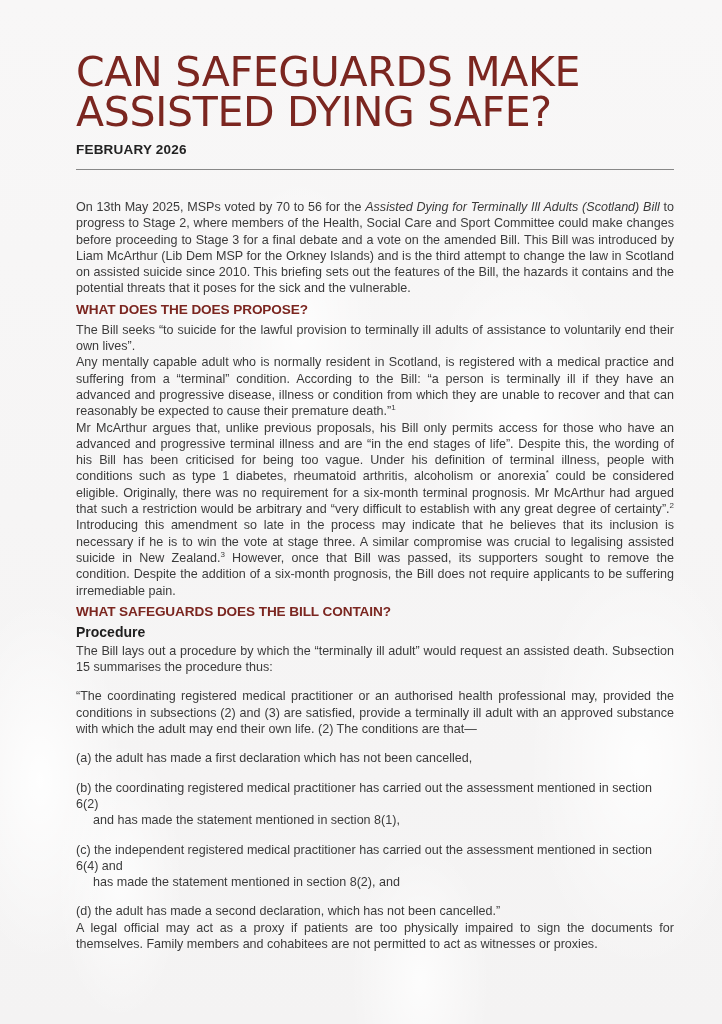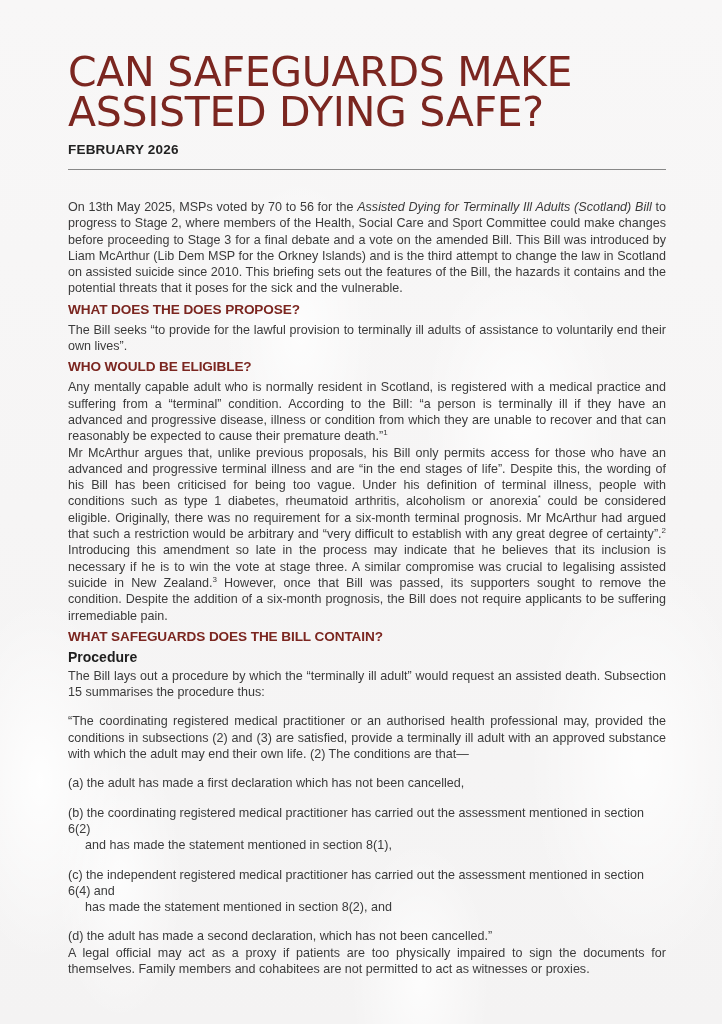--- a/index.html
+++ b/index.html
@@ -15,21 +15,21 @@
     background:
       radial-gradient(ellipse 120px 260px at 40px 780px, rgba(255,255,255,0.9), rgba(255,255,255,0) 70%),
       radial-gradient(ellipse 90px 200px at 120px 880px, rgba(255,255,255,0.8), rgba(255,255,255,0) 70%),
       radial-gradient(ellipse 140px 240px at 520px 420px, rgba(255,255,255,0.85), rgba(255,255,255,0) 70%),
       radial-gradient(ellipse 160px 300px at 640px 760px, rgba(255,255,255,0.85), rgba(255,255,255,0) 70%),
       radial-gradient(ellipse 110px 220px at 300px 330px, rgba(255,255,255,0.8), rgba(255,255,255,0) 70%),
       radial-gradient(ellipse 100px 200px at 420px 980px, rgba(255,255,255,0.8), rgba(255,255,255,0) 70%),
       linear-gradient(#f8f7f7, #f4f3f3);
   }
   .page {
-    position: absolute; left: 68px; top: 0; width: 598px;
+    position: absolute; left: 76px; top: 0; width: 598px;
   }
   .title {
     margin: 52px 0 0 0;
     font-family: "DejaVu Sans", sans-serif;
     font-weight: normal;
     color: #7b2620;
     font-size: 41px;
     line-height: 40px;
     letter-spacing: -0.3px;
     text-transform: uppercase;
@@ -93,23 +93,22 @@
   <h1 class="title">
     <span>Can safeguards make</span>
     <span>assisted dying safe?</span>
   </h1>
   <div class="date">FEBRUARY 2026</div>
   <div class="rule"></div>
 
   <p class="intro"><span>On 13th May 2025, MSPs voted by 70 to 56 for the </span><em>Assisted Dying for Terminally Ill Adults (Scotland) Bill</em><span> to progress to Stage 2, where members of the Health, Social Care and Sport Committee could make changes before proceeding to Stage 3 for a final debate and a vote on the amended Bill. This Bill was introduced by Liam McArthur (Lib Dem MSP for the Orkney Islands) and is the third attempt to change the law in Scotland on assisted suicide since 2010. This briefing sets out the features of the Bill, the hazards it contains and the potential threats that it poses for the sick and the vulnerable.</span></p>
 
   <h2>WHAT DOES THE DOES PROPOSE?</h2>
-  <p>The Bill seeks “to provide for the lawful provision to terminally ill adults of assistance to voluntarily end their own lives”.</p>
+  <p>The Bill seeks “to suicide for the lawful provision to terminally ill adults of assistance to voluntarily end their own lives”.</p>
 
-  <h2>WHO WOULD BE ELIGIBLE?</h2>
   <p><span>Any mentally capable adult who is normally resident in Scotland, is registered with a medical practice and suffering from a “terminal” condition. According to the Bill: “a person is terminally ill if they have an advanced and progressive disease, illness or condition from which they are unable to recover and that can reasonably be expected to cause their premature death.”</span><sup>1</sup></p>
   <p class="gap"><span>Mr McArthur argues that, unlike previous proposals, his Bill only permits access for those who have an advanced and progressive terminal illness and are “in the end stages of life”. Despite this, the wording of his Bill has been criticised for being too vague. Under his definition of terminal illness, people with conditions such as type 1 diabetes, rheumatoid arthritis, alcoholism or anorexia</span><sup>*</sup><span> could be considered eligible. Originally, there was no requirement for a six-month terminal prognosis. Mr McArthur had argued that such a restriction would be arbitrary and “very difficult to establish with any great degree of certainty”.</span><sup>2</sup><span> Introducing this amendment so late in the process may indicate that he believes that its inclusion is necessary if he is to win the vote at stage three. A similar compromise was crucial to legalising assisted suicide in New Zealand.</span><sup>3</sup><span> However, once that Bill was passed, its supporters sought to remove the condition. Despite the addition of a six-month prognosis, the Bill does not require applicants to be suffering irremediable pain.</span></p>
 
   <h2>WHAT SAFEGUARDS DOES THE BILL CONTAIN?</h2>
   <h3>Procedure</h3>
   <p>The Bill lays out a procedure by which the “terminally ill adult” would request an assisted death. Subsection 15 summarises the procedure thus:</p>
   <p class="gap-l">“The coordinating registered medical practitioner or an authorised health professional may, provided the conditions in subsections (2) and (3) are satisfied, provide a terminally ill adult with an approved substance with which the adult may end their own life. (2) The conditions are that—</p>
 
   <div class="li gap-l">
     <span>(a) the adult has made a first declaration which has not been cancelled,</span>

